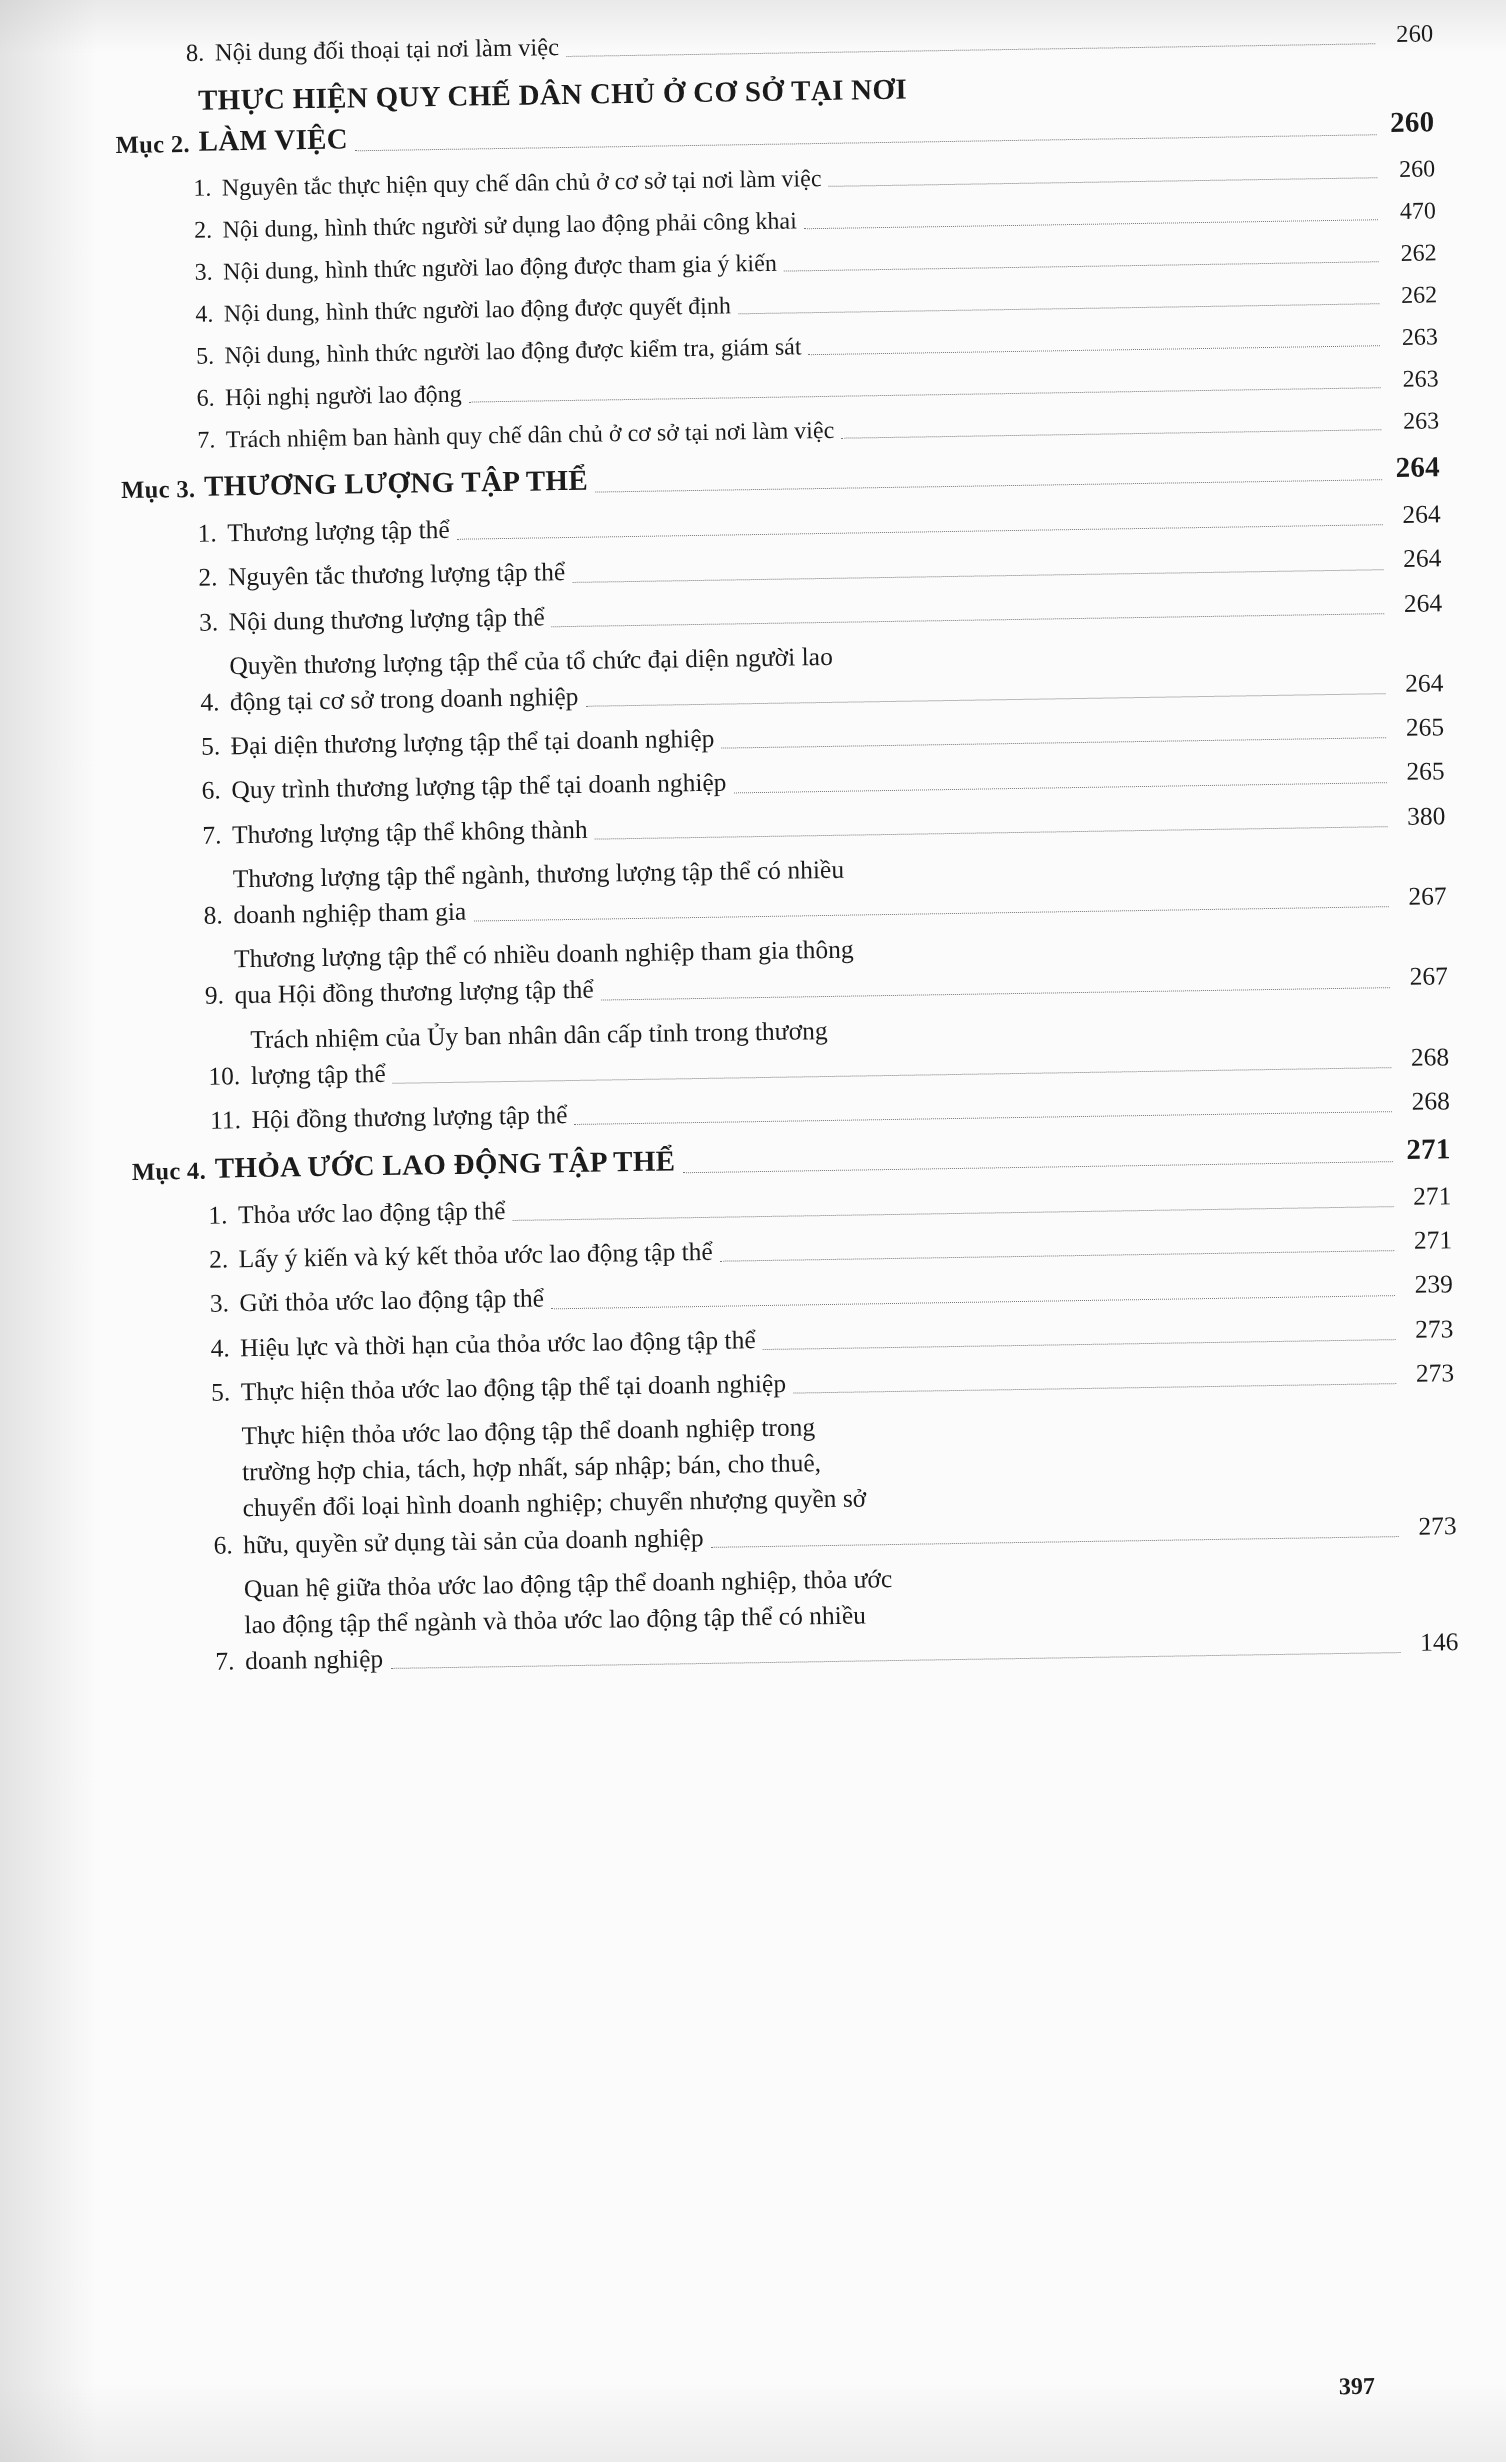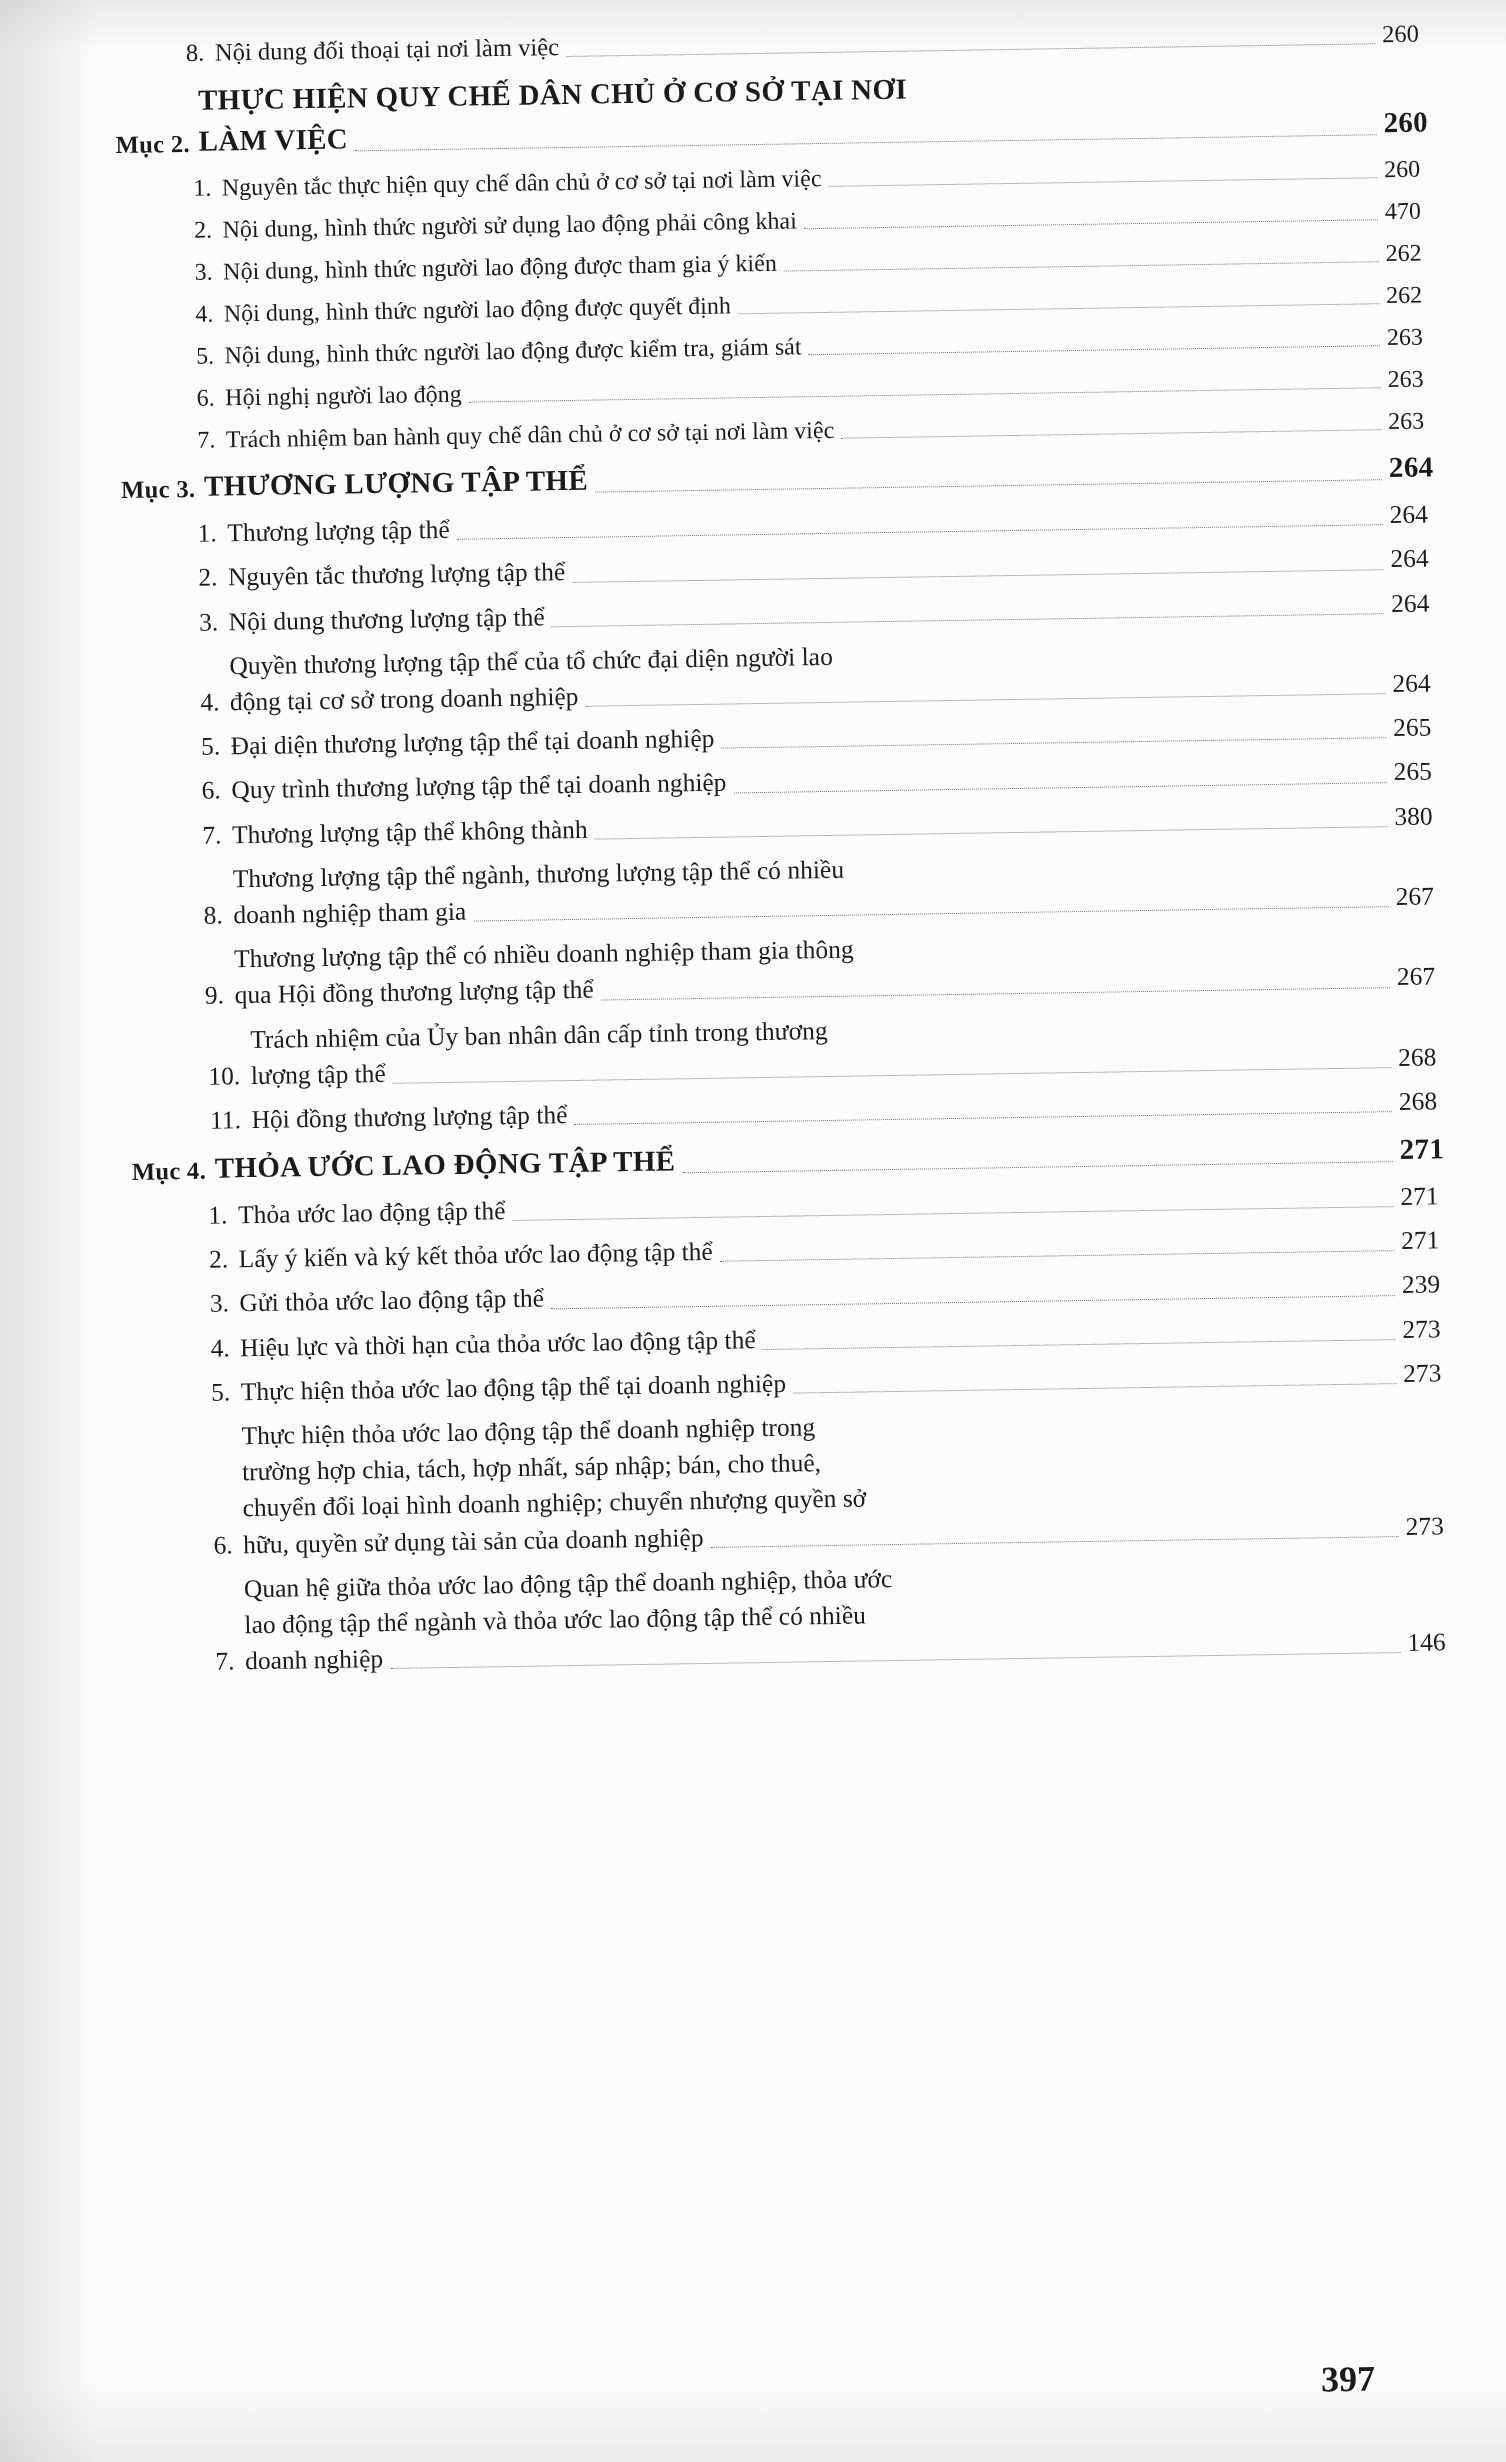--- a/index.html
+++ b/index.html
@@ -90,21 +90,21 @@
   }
   .leader {
     flex: 1 1 auto;
     border-bottom: 1.8px dotted #777;
     margin: 0 7px 8px 7px;
     min-width: 21px;
     height: 0.9px;
   }
   .page-num {
     flex: 0 0 auto;
-    text-align: left;
+    text-align: right;
     min-width: 51px;
     white-space: nowrap;
   }
   .entry-section .page-num {
     font-weight: bold;
   }
 
   
   .entry-top {
     font-size: 24.6px;
@@ -114,21 +114,21 @@
   .entry-top .prefix {
     min-width: 35px;
     text-align: right;
     margin-right: 10.5px;
   }
 
   .folio {
     position: absolute;
     right: 132px;
     bottom: 62px;
-    font-size: 36px;
+    font-size: 24px;
     font-weight: bold;
     transform: rotate(-0.9deg);
   }
 
   
   .scan-shade-left {
     position: absolute;
     left: 0; top: 0; bottom: 0; width: 97px;
     background: linear-gradient(to right, rgba(170,170,170,0.30), rgba(255,255,255,0));
     pointer-events: none;

